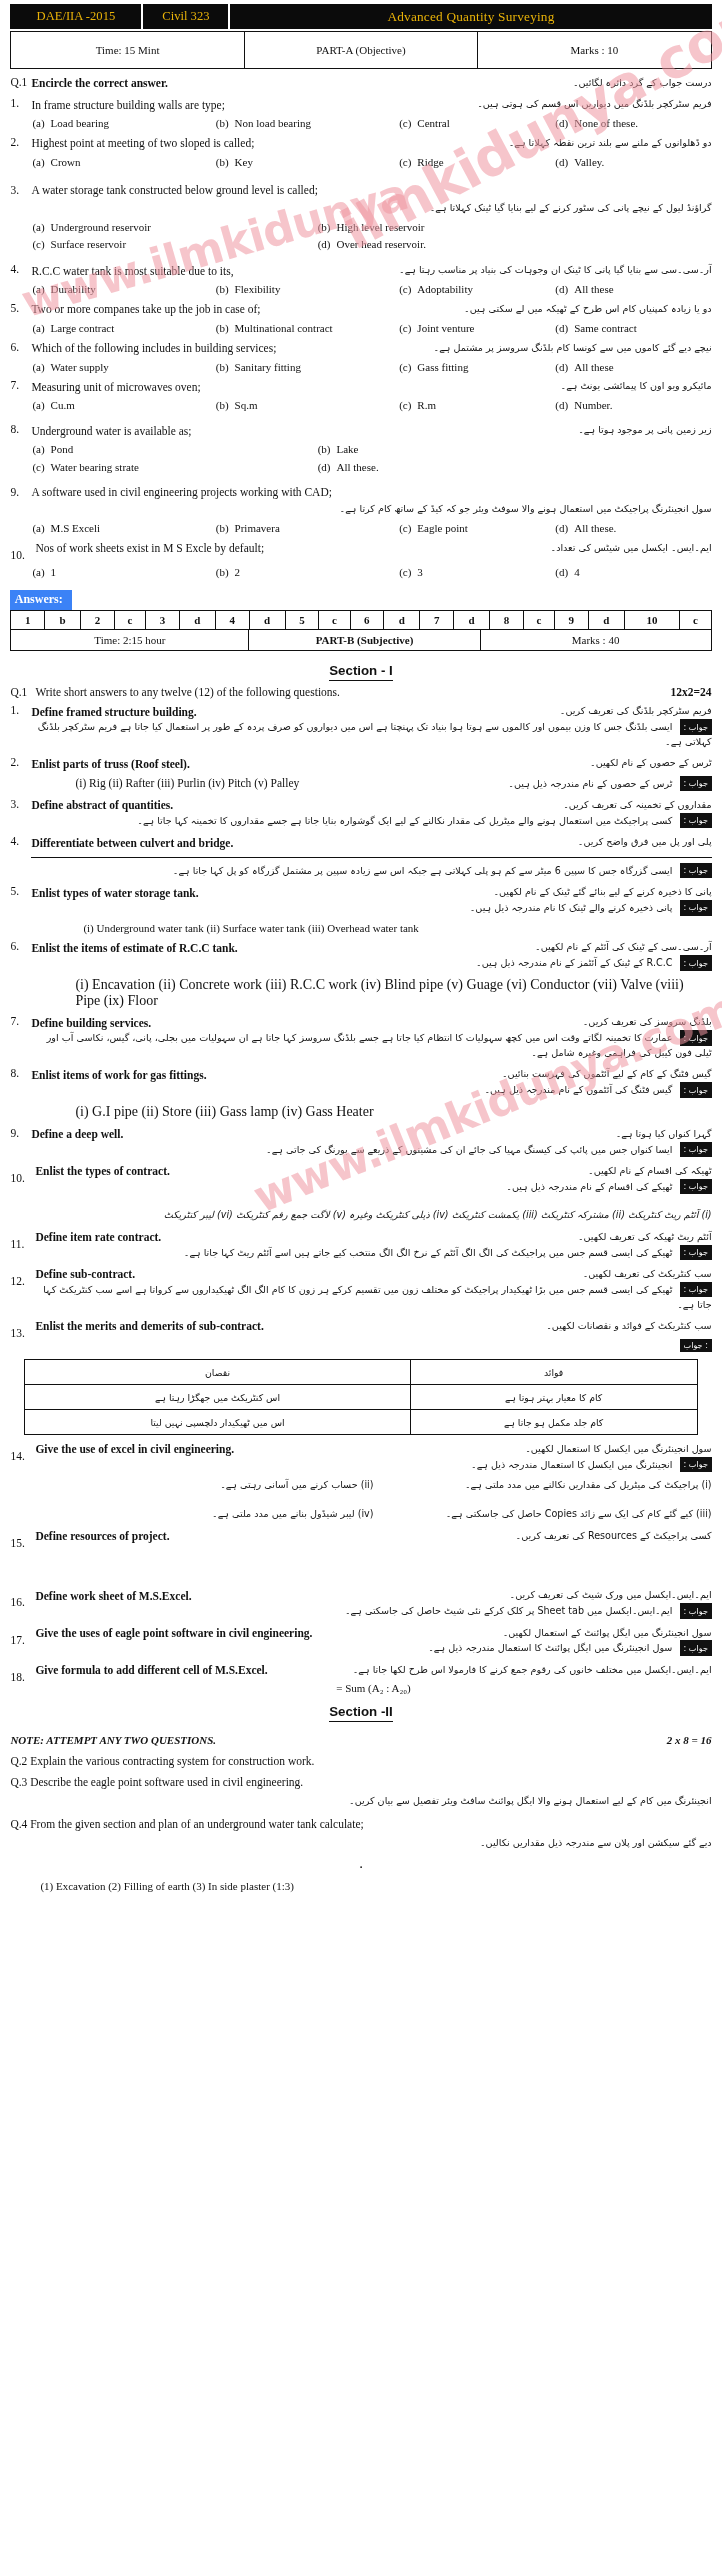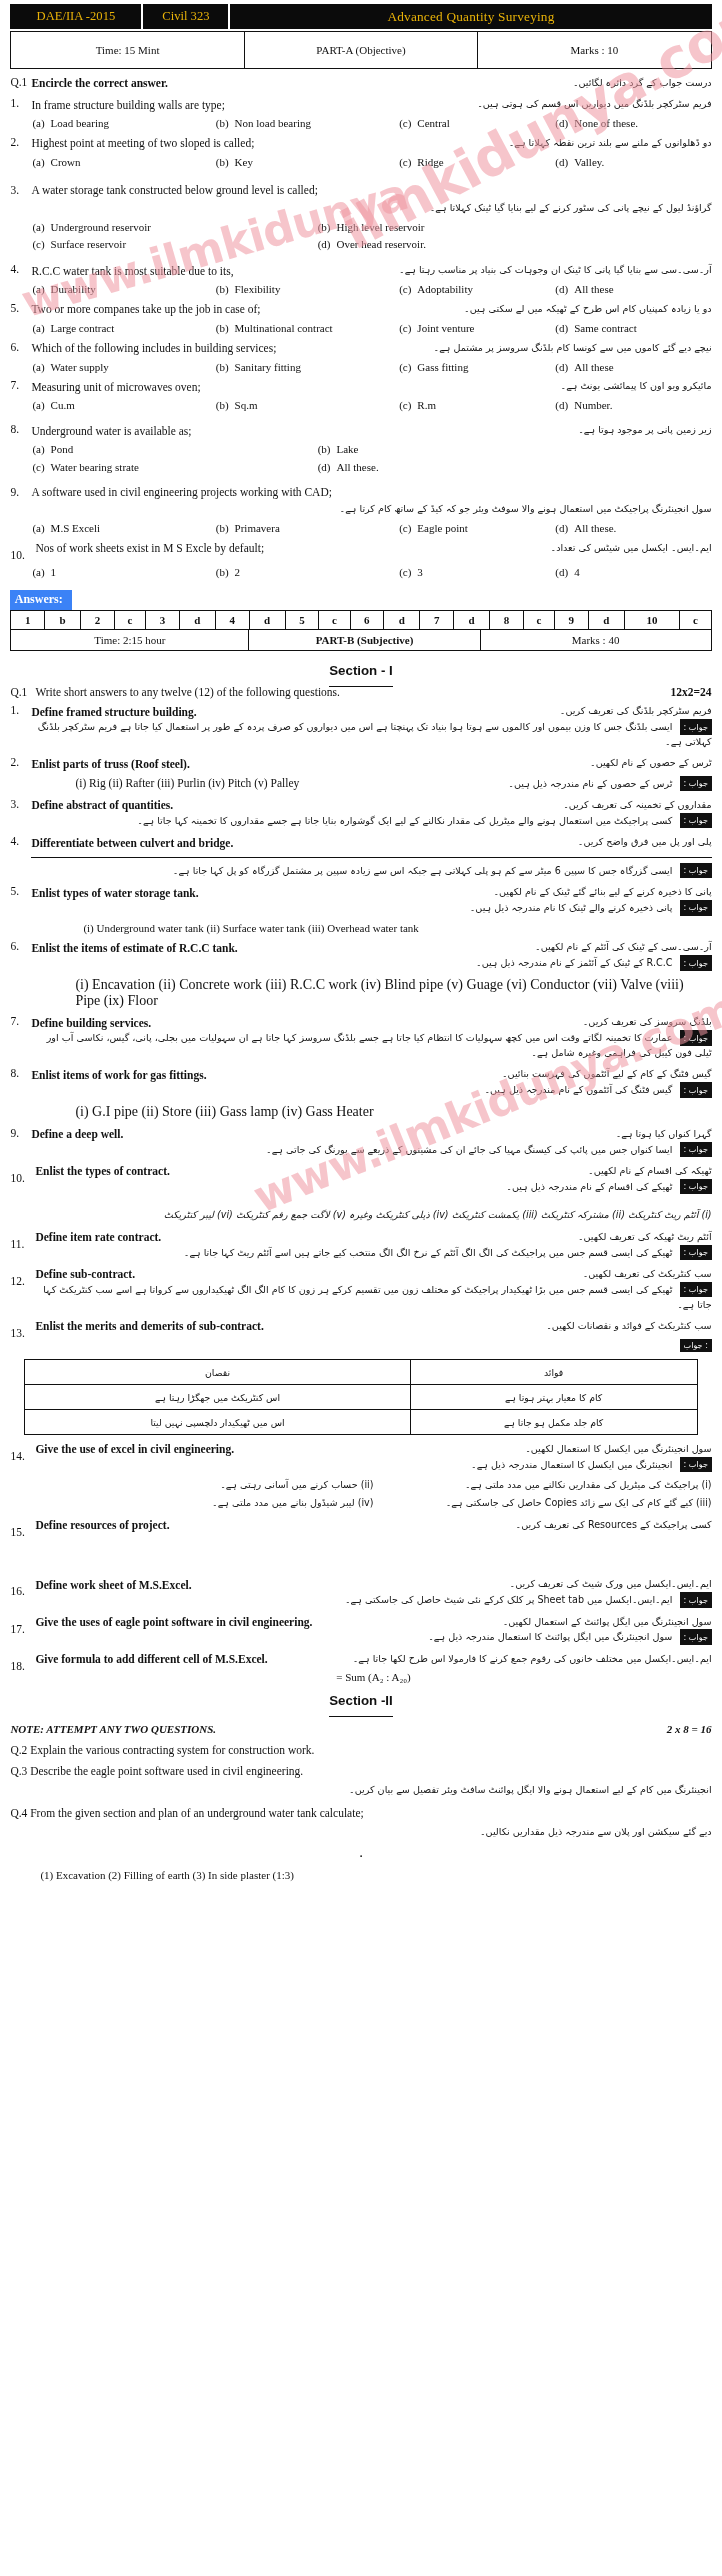--- a/index.html
+++ b/index.html
@@ -101,21 +101,21 @@
   table.parttbl td {
     border:1.1px solid #111; text-align:center; font-size:11px; height:21px;
   }
   table.parttbl td.b { font-weight:bold; }
 
   
   .section-head {
     text-align:center; font-weight:bold; font-size:13.3px;
     margin:12px 0 7.4px 0; font-family:"Liberation Sans", sans-serif;
   }
-  .section-head span { border-bottom:1.9px solid #111; padding-bottom:8px; }
+  .section-head span { border-bottom:1.9px solid #111; padding-bottom:2px; }
 
   .q1head { display:flex; width:100%; font-size:11.5px; margin-top:4.4px;}
   .q1head .t { flex:1; }
   .q1head .m { font-weight:bold; }
 
   .rule { border-top:1.2px solid #111; margin:7.4px 0 4.4px 0; }
 
   
   table.mdtbl { border-collapse:collapse; width:96%; margin:7.4px auto 3px auto; }
   table.mdtbl td {
@@ -730,21 +730,21 @@
         <div class="right urdu">سول انجینئرنگ میں ایکسل کا استعمال لکھیں۔</div>
       </div>
       <div class="urdu">
         <span class="chip">جواب :</span>
         <span>انجینئرنگ میں ایکسل کا استعمال مندرجہ ذیل ہے۔</span>
       </div>
       <div style="display:flex;margin-top:6px;">
         <div class="urdu" style="width:50%;">(ii) حساب کرنے میں آسانی رہتی ہے۔</div>
         <div class="urdu" style="width:50%;">(i) پراجیکٹ کی میٹریل کی مقداریں نکالنے میں مدد ملتی ہے۔</div>
       </div>
-      <div style="display:flex;margin-top:3px;">
+      <div style="display:flex;margin-top:14px;">
         <div class="urdu" style="width:50%;">(iv) لیبر شیڈول بنانے میں مدد ملتی ہے۔</div>
         <div class="urdu" style="width:50%;">(iii) کیے گئے کام کی ایک سے زائد Copies حاصل کی جاسکتی ہے۔</div>
       </div>
     </div>
   </div>
 
   
   <div class="qline">
     <div class="q-num wide">15.</div>
     <div class="q-body">

